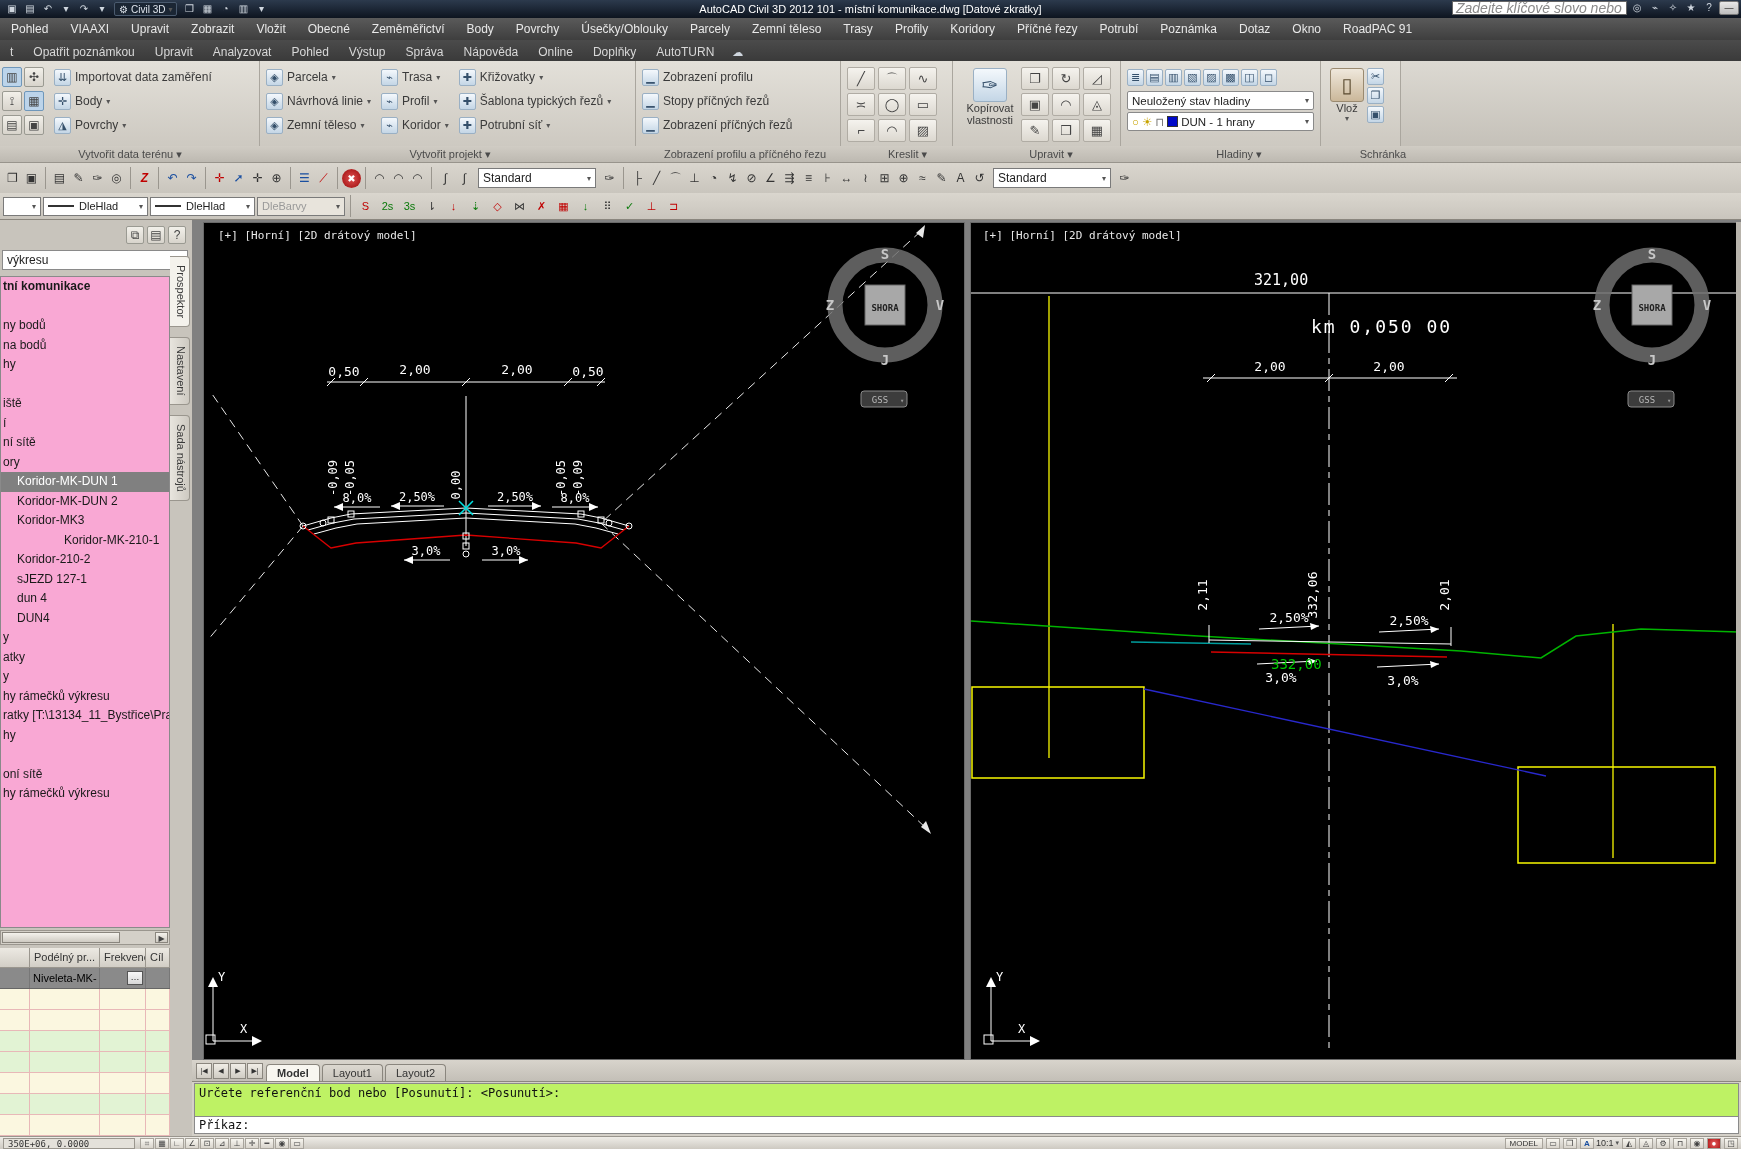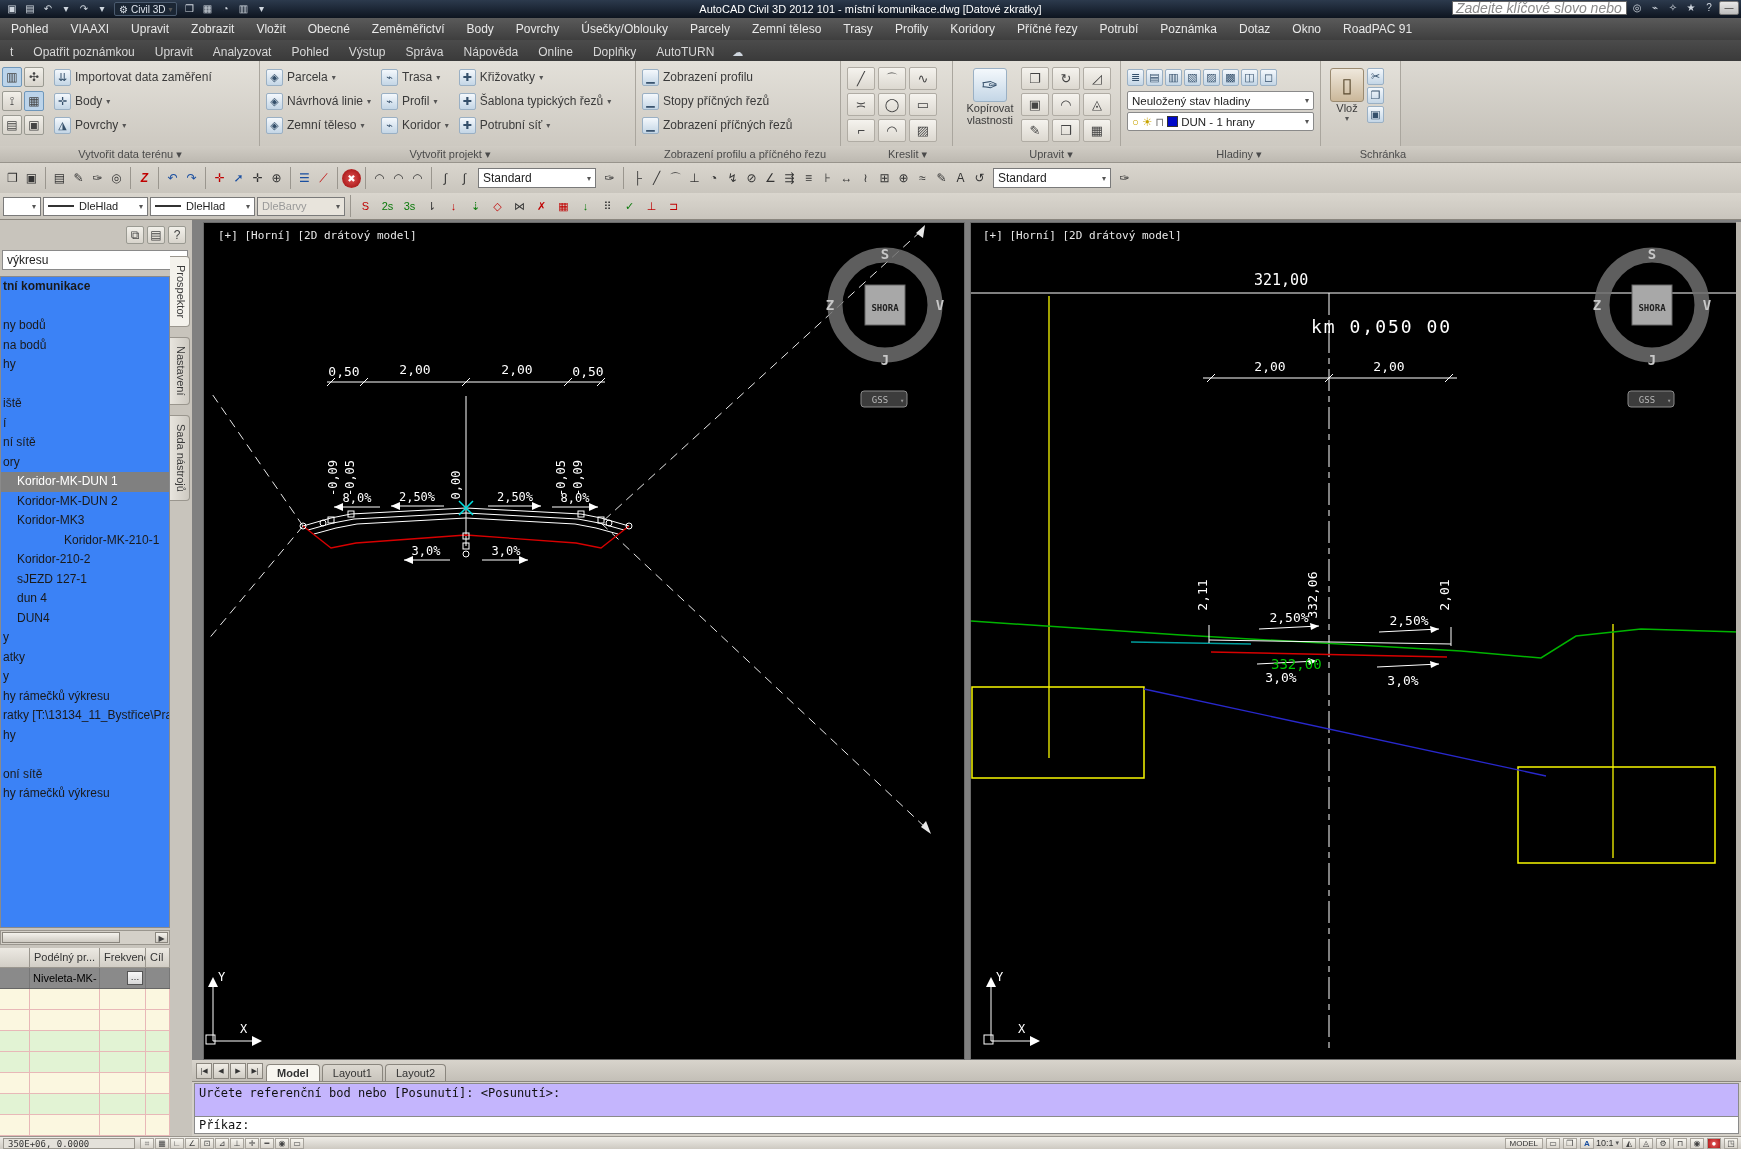--- a/index.html
+++ b/index.html
@@ -78,21 +78,21 @@
     border:1px solid #7a7a7a; font-size:11px; color:#222; padding:0 4px; gap:5px; }
   .lwcombo.dis { color:#999; background:#e8e4dc; }
   .lwline { width:26px; height:0; border-top:2px solid #333; }
   .lwcombo .chev { margin-left:auto; }
 
   
   #toolspace { position:absolute; left:0; top:220px; width:192px; height:916px; background:#c8c4bc; }
   #ts-head { height:30px; display:flex; align-items:center; justify-content:flex-end; gap:3px; padding:0 6px; }
   #ts-dropdown { margin:0 4px 2px 2px; height:20px; background:#fff; border:1px solid #8a8a8a;
     display:flex; align-items:center; justify-content:space-between; font-size:12px; color:#222; padding:0 4px; }
-  #ts-tree { position:absolute; left:0; top:56px; width:170px; height:652px; background:#3b82f6;
+  #ts-tree { position:absolute; left:0; top:56px; width:170px; height:652px; background:#f9a8d4;
     border:1px solid #8a8a8a; overflow:hidden; }
   .titem { font-size:12px; color:#1a1a1a; height:19.5px; line-height:19.5px; white-space:nowrap; padding-left:2px; }
   .titem.bold { font-weight:bold; }
   .titem.sel { background:#808080; color:#fff; }
   #ts-hscroll { position:absolute; left:0; top:710px; width:170px; height:15px; background:#d4d0c8;
     border:1px solid #9a968e; }
   #ts-hthumb { position:absolute; left:1px; top:1px; width:118px; height:11px;
     background:linear-gradient(#f4f2ec,#cfcbc3); border:1px solid #8a867e; }
   #ts-harrow { position:absolute; right:1px; top:1px; width:13px; height:11px; font-size:8px; line-height:11px;
     text-align:center; color:#444; background:linear-gradient(#f4f2ec,#cfcbc3); border:1px solid #8a867e; }
@@ -124,21 +124,21 @@
     background:linear-gradient(#d8d4cc,#c3bfb7); display:flex; align-items:flex-end; padding-left:4px; }
   .navbtn { width:16px; height:16px; background:linear-gradient(#f0ede6,#d0ccc4); border:1px solid #8a867e;
     font-size:7px; line-height:14px; text-align:center; color:#333; margin:0 1px 2px 0; }
   .ltab { font-size:11px; color:#333; background:linear-gradient(#dcd8d0,#c8c4bc); border:1px solid #8a867e;
     border-bottom:none; padding:2px 10px; border-radius:4px 4px 0 0; margin-left:2px; }
   .ltab.active { background:#f8f6f0; font-weight:bold; }
 
   
   #cmdwin { position:absolute; left:192px; top:1081px; width:1549px; height:55px; background:#d4d0c8;
     border-top:1px solid #8a867e; padding:1px 2px; }
-  #cmdhist { background:#c4b5fd; border:1px solid #8a8a8a; height:34px; padding:1px 4px;
+  #cmdhist { background:#bef264; border:1px solid #8a8a8a; height:34px; padding:1px 4px;
     font-family:"DejaVu Sans Mono", monospace; font-size:12px; color:#111; line-height:16px; }
   #cmdinput { background:#fff; border:1px solid #8a8a8a; border-top:none; height:17px; padding:0 4px;
     font-family:"DejaVu Sans Mono", monospace; font-size:12px; color:#111; line-height:16px; }
 
   
   #statusbar { position:absolute; left:0; top:1136px; width:1741px; height:13px;
     background:linear-gradient(#efede8,#cdc9c1); border-top:1px solid #9a968e;
     display:flex; align-items:center; font-size:9px; color:#333; }
   #coords { width:132px; height:11px; margin-left:3px; background:#e4e1da; border:1px solid #9a968e;
     line-height:10px; padding-left:4px; font-family:"DejaVu Sans Mono", monospace; }

